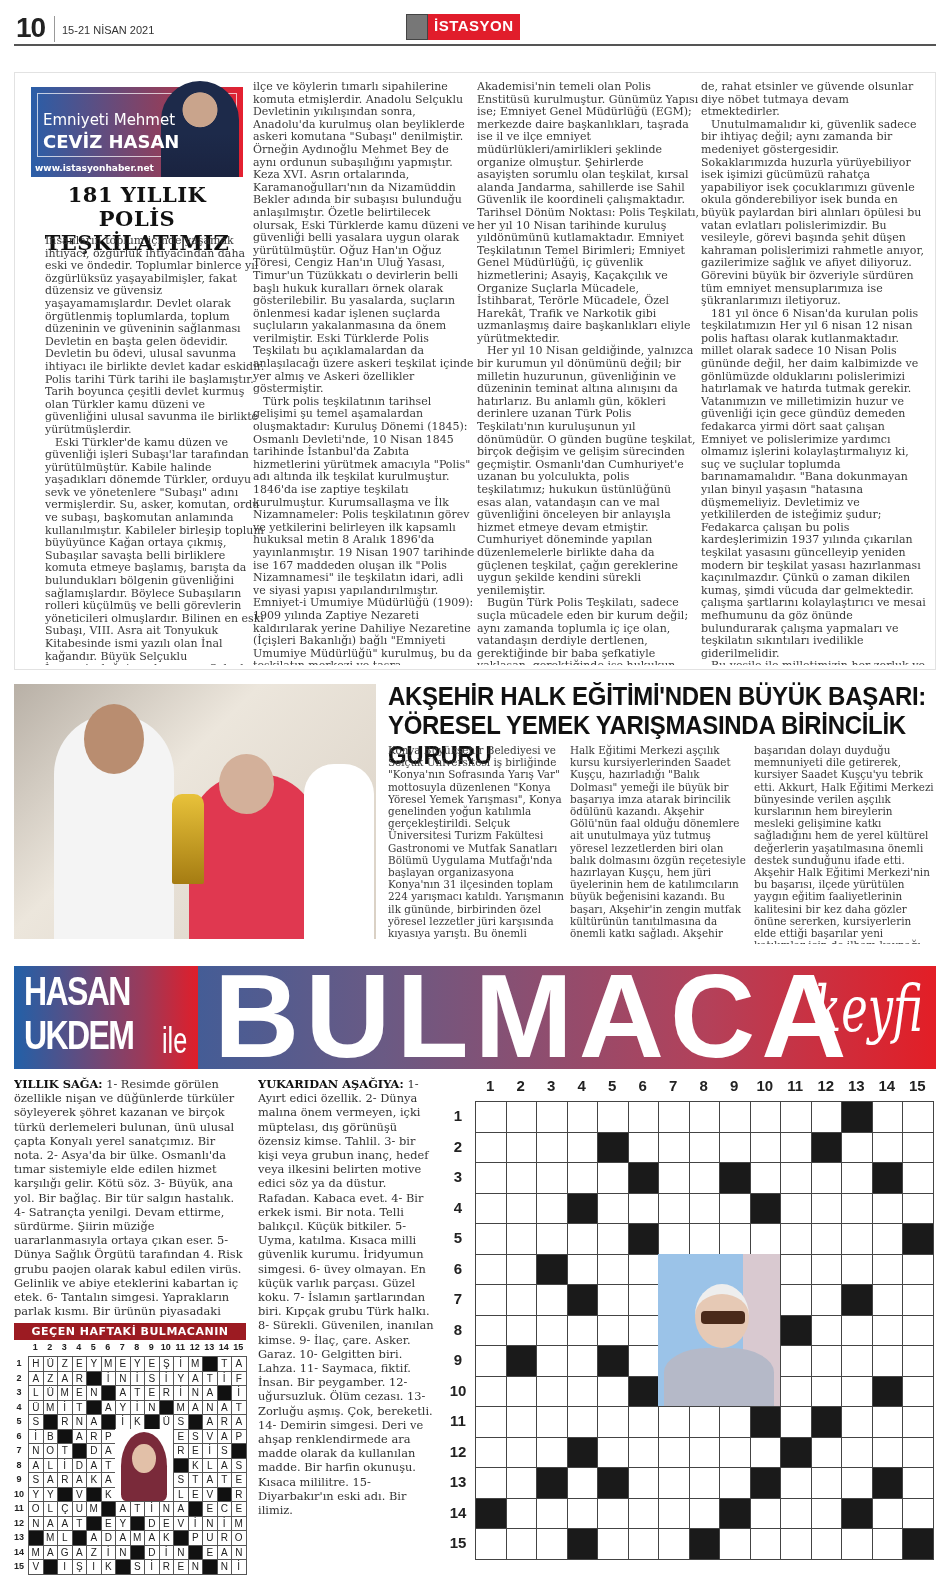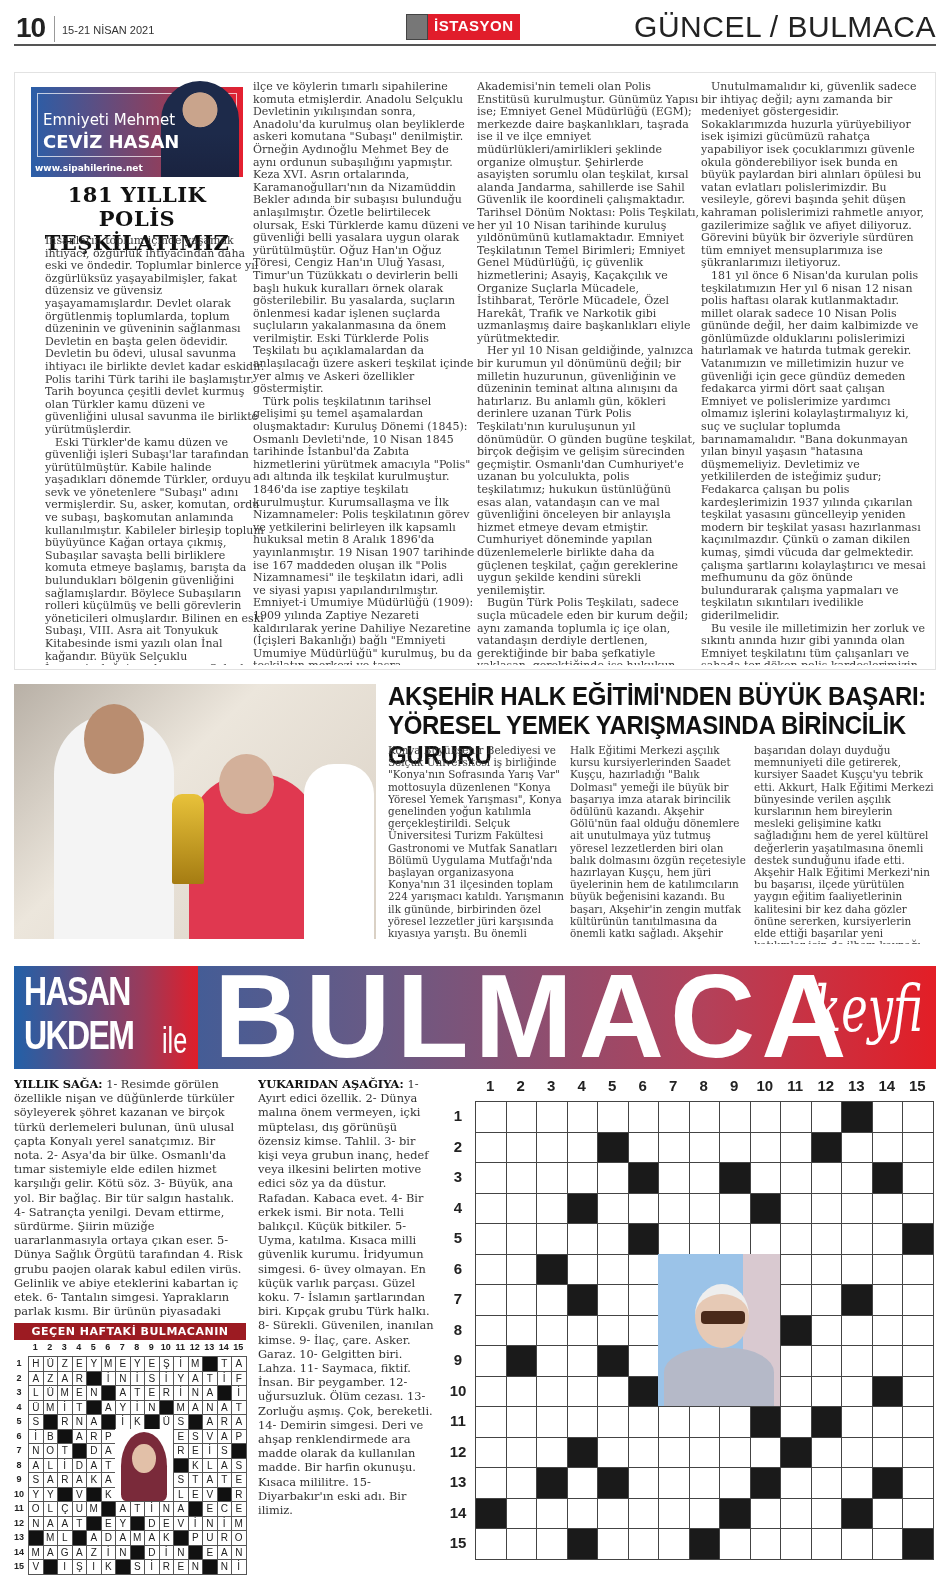--- a/index.html
+++ b/index.html
@@ -59,46 +59,46 @@
 <body>
 
 <div class="hdr">
   <span class="pgno">10</span>
   <span class="pgsep"></span>
   <span class="date">15-21 NİSAN 2021</span>
   <div class="logo">
     <span class="face"></span>
     <span class="name">İSTASYON</span>
   </div>
-  <span class="section">GÜNCEL / BULMACA</span>
 </div>
 
 <div class="artbox">
   <div class="banner">
     <div class="frame"></div>
     <div class="photo"></div>
     <div class="n1">Emniyeti Mehmet</div>
     <div class="n2">CEVİZ HASAN</div>
-    <div class="web">www.sipahilerine.net</div>
+    <div class="web">www.istasyonhaber.net</div>
   </div>
   <div class="atitle">181 YILLIK POLİS TEŞKİLATIMIZ</div>
   <div class="col" id="acol0" style="left:30px;top:162px;width:220px;height:430px">
       <p>İnsanların toplum içinde yaşamak ihtiyacı, özgürlük ihtiyacından daha eski ve öndedir. Toplumlar binlerce yıl özgürlüksüz yaşayabilmişler, fakat düzensiz ve güvensiz yaşayamamışlardır. Devlet olarak örgütlenmiş toplumlarda, toplum düzeninin ve güveninin sağlanması Devletin en başta gelen ödevidir. Devletin bu ödevi, ulusal savunma ihtiyacı ile birlikte devlet kadar eskidir. Polis tarihi Türk tarihi ile başlamıştır. Tarih boyunca çeşitli devlet kurmuş olan Türkler kamu düzeni ve güvenliğini ulusal savunma ile birlikte yürütmüşlerdir.</p>
       <p class="ind">Eski Türkler'de kamu düzen ve güvenliği işleri Subaşı'lar tarafından yürütülmüştür. Kabile halinde yaşadıkları dönemde Türkler, orduyu sevk ve yönetenlere "Subaşı" adını vermişlerdir. Su, asker, komutan, ordu ve subaşı, başkomutan anlamında kullanılmıştır. Kabileler birleşip toplum büyüyünce Kağan ortaya çıkmış, Subaşılar savaşta belli birliklere komuta etmeye başlamış, barışta da bulundukları bölgenin güvenliğini sağlamışlardır. Böylece Subaşıların rolleri küçülmüş ve belli görevlerin yöneticileri olmuşlardır. Bilinen en eski Subaşı, VIII. Asra ait Tonyukuk Kitabesinde ismi yazılı olan İnal kağandır. Büyük Selçuklu İmparatorluğu'nun kurucusu Selçuk Bey de bir Subaşıdır. Keza Anadolu Selçuklularında da il merkezlerinde askeri ve mülki işlere bakan komutanlara subaşı denilmiştir. Bunlar bulundukları yerlerin kamu düzen ve güvenliğini sağlamışlar, savaş zamanında ise çevrelerindeki</p>
     </div>
   <div class="col" id="acol1" style="left:238px;top:8px;width:222px;height:584px">
       <p>ilçe ve köylerin tımarlı sipahilerine komuta etmişlerdir. Anadolu Selçuklu Devletinin yıkılışından sonra, Anadolu'da kurulmuş olan beyliklerde askeri komutana "Subaşı" denilmiştir. Örneğin Aydınoğlu Mehmet Bey de aynı ordunun subaşılığını yapmıştır. Keza XVI. Asrın ortalarında, Karamanoğulları'nın da Nizamüddin Bekler adında bir subaşısı bulunduğu anlaşılmıştır. Özetle belirtilecek olursak, Eski Türklerde kamu düzeni ve güvenliği belli yasalara uygun olarak yürütülmüştür. Oğuz Han'ın Oğuz Töresi, Cengiz Han'ın Uluğ Yasası, Timur'un Tüzükkatı o devirlerin belli başlı hukuk kuralları örnek olarak gösterilebilir. Bu yasalarda, suçların önlenmesi kadar işlenen suçlarda suçluların yakalanmasına da önem verilmiştir. Eski Türklerde Polis Teşkilatı bu açıklamalardan da anlaşılacağı üzere askeri teşkilat içinde yer almış ve Askeri özellikler göstermiştir.</p>
       <p class="ind">Türk polis teşkilatının tarihsel gelişimi şu temel aşamalardan oluşmaktadır: Kuruluş Dönemi (1845): Osmanlı Devleti'nde, 10 Nisan 1845 tarihinde İstanbul'da Zabıta hizmetlerini yürütmek amacıyla "Polis" adı altında ilk teşkilat kurulmuştur. 1846'da ise zaptiye teşkilatı kurulmuştur. Kurumsallaşma ve İlk Nizamnameler: Polis teşkilatının görev ve yetkilerini belirleyen ilk kapsamlı hukuksal metin 8 Aralık 1896'da yayınlanmıştır. 19 Nisan 1907 tarihinde ise 167 maddeden oluşan ilk "Polis Nizamnamesi" ile teşkilatın idari, adli ve siyasi yapısı yapılandırılmıştır. Emniyet-i Umumiye Müdürlüğü (1909): 1909 yılında Zaptiye Nezareti kaldırılarak yerine Dahiliye Nezaretine (İçişleri Bakanlığı) bağlı "Emniyeti Umumiye Müdürlüğü" kurulmuş, bu da teşkilatın merkezi ve taşra yapılanmasını güçlendirmiştir. Cumhuriyet Dönemi ve Modernleşme (1923-1937): Türkiye Cumhuriyeti'nin ilanıyla (1923) birlikte mevcut yapı devralınmıştır. 1932-1937 yılları arasında yapılan kanuni düzenlemelerle polis teşkilatı modern, güçlü bir yapıya kavuşturulmuştur. 1937 yılında bugünkü Polis</p>
     </div>
   <div class="col" id="acol2" style="left:462px;top:8px;width:222px;height:584px">
       <p>Akademisi'nin temeli olan Polis Enstitüsü kurulmuştur. Günümüz Yapısı ise; Emniyet Genel Müdürlüğü (EGM); merkezde daire başkanlıkları, taşrada ise il ve ilçe emniyet müdürlükleri/amirlikleri şeklinde organize olmuştur. Şehirlerde asayişten sorumlu olan teşkilat, kırsal alanda Jandarma, sahillerde ise Sahil Güvenlik ile koordineli çalışmaktadır. Tarihsel Dönüm Noktası: Polis Teşkilatı, her yıl 10 Nisan tarihinde kuruluş yıldönümünü kutlamaktadır. Emniyet Teşkilatının Temel Birimleri; Emniyet Genel Müdürlüğü, iç güvenlik hizmetlerini; Asayiş, Kaçakçılık ve Organize Suçlarla Mücadele, İstihbarat, Terörle Mücadele, Özel Harekât, Trafik ve Narkotik gibi uzmanlaşmış daire başkanlıkları eliyle yürütmektedir.</p>
       <p class="ind">Her yıl 10 Nisan geldiğinde, yalnızca bir kurumun yıl dönümünü değil; bir milletin huzurunun, güvenliğinin ve düzeninin teminat altına alınışını da hatırlarız. Bu anlamlı gün, kökleri derinlere uzanan Türk Polis Teşkilatı'nın kuruluşunun yıl dönümüdür. O günden bugüne teşkilat, birçok değişim ve gelişim sürecinden geçmiştir. Osmanlı'dan Cumhuriyet'e uzanan bu yolculukta, polis teşkilatımız; hukukun üstünlüğünü esas alan, vatandaşın can ve mal güvenliğini önceleyen bir anlayışla hizmet etmeye devam etmiştir. Cumhuriyet döneminde yapılan düzenlemelerle birlikte daha da güçlenen teşkilat, çağın gereklerine uygun şekilde kendini sürekli yenilemiştir.</p>
       <p class="ind">Bugün Türk Polis Teşkilatı, sadece suçla mücadele eden bir kurum değil; aynı zamanda toplumla iç içe olan, vatandaşın derdiyle dertlenen, gerektiğinde bir baba şefkatiyle yaklaşan, gerektiğinde ise hukukun gereğini kararlılıkla yerine getiren bir yapıdır. Gecesini gündüzüne katarak görev yapan polislerimiz, çoğu zaman kendi hayatlarını hiçe sayarak binlerce şehit vermiş, gazi olmuştur. Bu vatan evlatları, milletimizin huzur ve güvenliği için canhıraş çalışıp, bizler evlerimiz</p>
     </div>
   <div class="col" id="acol3" style="left:686px;top:8px;width:226px;height:584px">
+      <p>de, rahat etsinler ve güvende olsunlar diye nöbet tutmaya devam etmektedirler.</p>
       <p class="ind">Unutulmamalıdır ki, güvenlik sadece bir ihtiyaç değil; aynı zamanda bir medeniyet göstergesidir. Sokaklarımızda huzurla yürüyebiliyor isek işimizi gücümüzü rahatça yapabiliyor isek çocuklarımızı güvenle okula gönderebiliyor isek bunda en büyük paylardan biri alınları öpülesi bu vatan evlatları polislerimizdir. Bu vesileyle, görevi başında şehit düşen kahraman polislerimizi rahmetle anıyor, gazilerimize sağlık ve afiyet diliyoruz. Görevini büyük bir özveriyle sürdüren tüm emniyet mensuplarımıza ise şükranlarımızı iletiyoruz.</p>
       <p class="ind">181 yıl önce 6 Nisan'da kurulan polis teşkilatımızın Her yıl 6 nisan 12 nisan polis haftası olarak kutlanmaktadır. millet olarak sadece 10 Nisan Polis gününde değil, her daim kalbimizde ve gönlümüzde olduklarını polislerimizi hatırlamak ve hatırda tutmak gerekir. Vatanımızın ve milletimizin huzur ve güvenliği için gece gündüz demeden fedakarca yirmi dört saat çalışan Emniyet ve polislerimize yardımcı olmamız işlerini kolaylaştırmalıyız ki, suç ve suçlular toplumda barınamamalıdır. "Bana dokunmayan yılan binyıl yaşasın "hatasına düşmemeliyiz. Devletimiz ve yetkililerden de isteğimiz şudur; Fedakarca çalışan bu polis kardeşlerimizin 1937 yılında çıkarılan teşkilat yasasını güncelleyip yeniden modern bir teşkilat yasası hazırlanması kaçınılmazdır. Çünkü o zaman dikilen kumaş, şimdi vücuda dar gelmektedir. çalışma şartlarını kolaylaştırıcı ve mesai mefhumunu da göz önünde bulundurarak çalışma yapmaları ve teşkilatın sıkıntıları ivedilikle giderilmelidir.</p>
       <p class="ind">Bu vesile ile milletimizin her zorluk ve sıkıntı anında hızır gibi yanında olan Emniyet teşkilatını tüm çalışanları ve sahada ter döken polis kardeşlerimizin günlerini kutlar, ayaklarına taş değmesin. Rabbim milletimizin huzuru için görev yapan tüm güvenlik güçlerimizi muhafaza eylesin..</p>
     </div>
 </div>
 
 <div class="news-photo">
   <div class="p1"></div>
   <div class="h1"></div>
   <div class="p2"></div>

